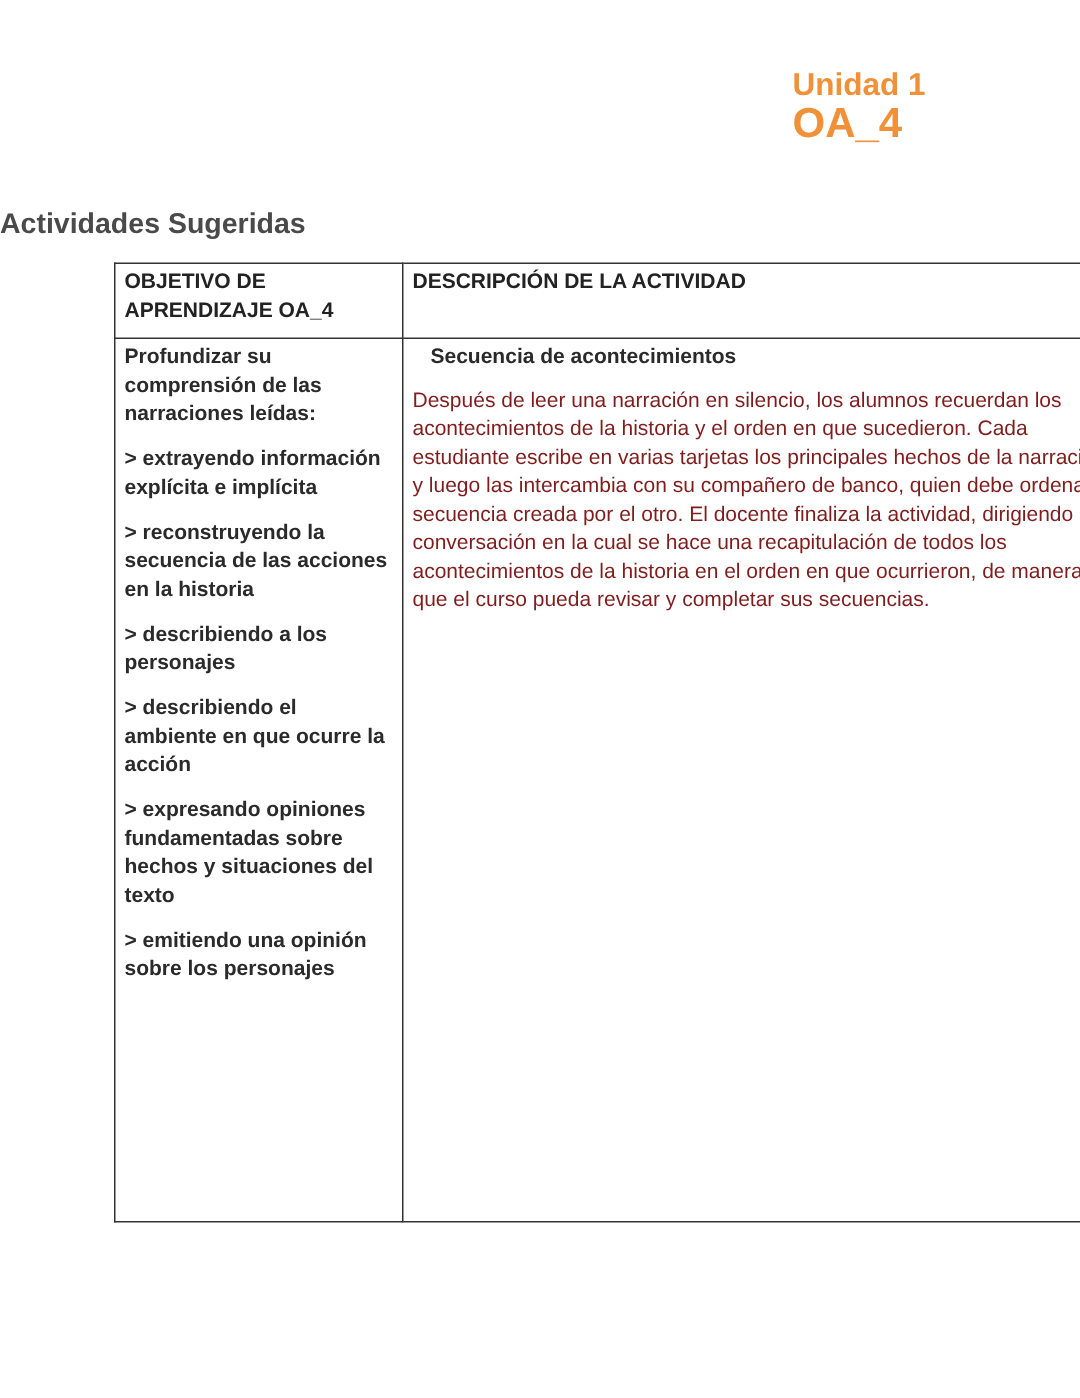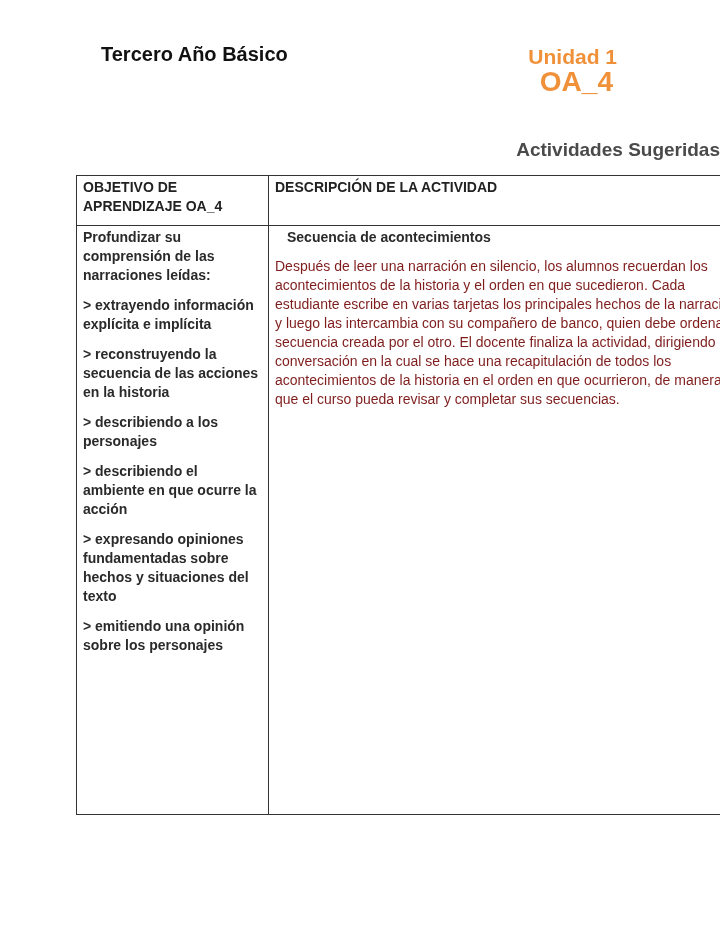--- a/index.html
+++ b/index.html
@@ -1,42 +1,41 @@
 <!DOCTYPE html>
 <html><head>
   <meta charset="utf-8">
   <style>
     html, body { margin: 0; padding: 0; background: #ffffff; }
     body { width: 720px; height: 932px; position: relative; overflow: hidden;
       font-family: "Liberation Sans", sans-serif; color: #1a1a1a; }
     .hdr-left { position: absolute; left: 101px; top: 42px; }
     .hdr-title { font-size: 22px; font-weight: bold; color: #f0913a; line-height: 26px; letter-spacing: 0.1px; }
     .hdr-sub { font-size: 20px; font-weight: bold; color: #111; line-height: 24px; }
-    .hdr-right { position: absolute; right: 103px; top: 44px; text-align: right; }
+    .hdr-right { position: absolute; right: 103px; top: 44px; }
     .hdr-unit { font-size: 21px; font-weight: bold; color: #f0913a; line-height: 25px; }
     .hdr-oa { font-size: 28px; font-weight: bold; color: #f0913a; line-height: 25px; padding-right: 4px; }
-    .section-title { position: absolute; left: 0; width: 720px; top: 139px; text-align: right;
+    .section-title { position: absolute; left: 0; width: 720px; top: 139px; text-align: left;
       font-size: 19px; font-weight: bold; color: #4a4a4a; }
     table.act { position: absolute; left: 76px; top: 175px; width: 676px; height: 640px;
       border-collapse: collapse; font-size: 14px; }
     table.act td, table.act th { border: 1.3px solid #333; vertical-align: top; padding: 2px 6px; }
     table.act th { font-weight: bold; text-align: left; height: 45px; line-height: 19px; color: #222; }
     th.col1 { width: 179px; }
     th.col2 { text-align: center; font-weight: bold; }
     td.obj { font-weight: bold; color: #2a2a2a; line-height: 19px; padding-top: 2px; }
     td.obj p { margin: 0 0 11px 0; }
     td.desc { line-height: 19px; color: #333; padding-top: 2px; }
     .desc-title { font-weight: bold; color: #2a2a2a; margin: 0 0 10px 12px; }
     .desc-body { margin: 0; font-size: 14px; color: #7f1d1d; }
   </style>
 </head>
 <body>
 
 <div class="hdr-left">
-  <div class="hdr-sub">Tercero Año Básico</div>
 </div>
 <div class="hdr-right">
   <div class="hdr-unit">Unidad 1</div>
   <div class="hdr-oa">OA_4</div>
 </div>
 
 <div class="section-title">Actividades Sugeridas</div>
 
 <table class="act">
   <tbody>

